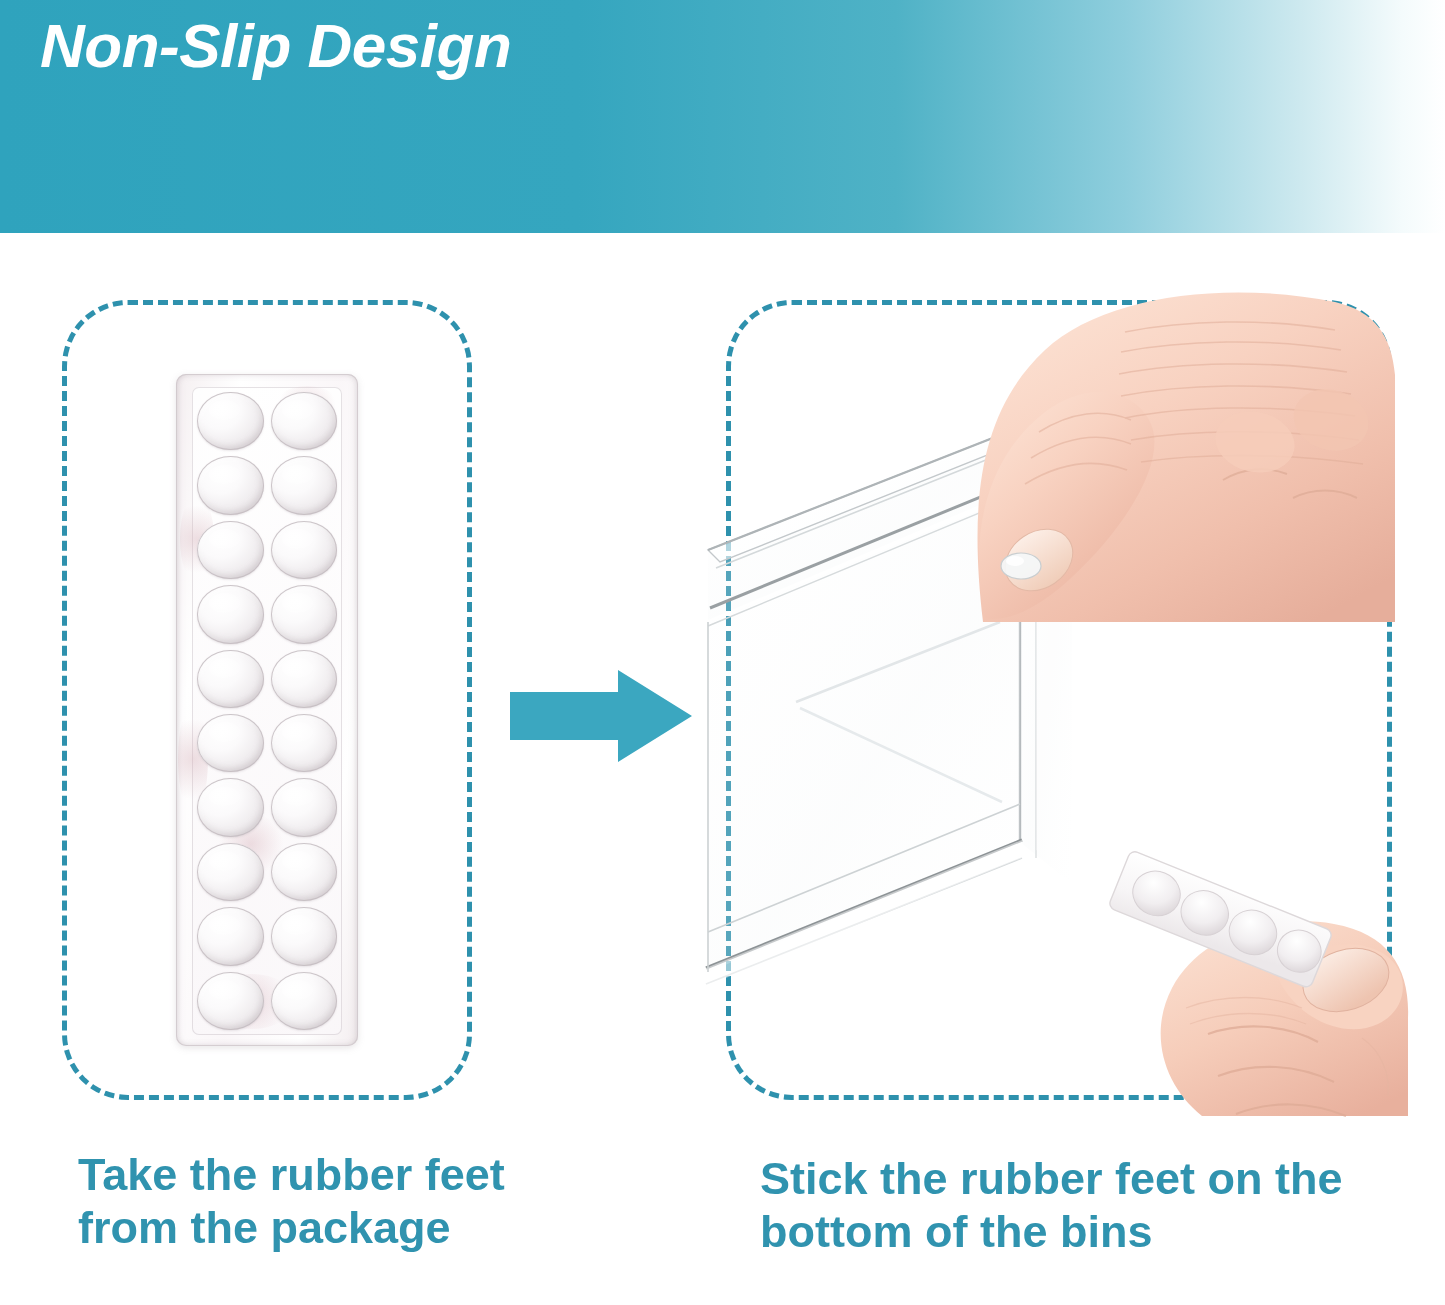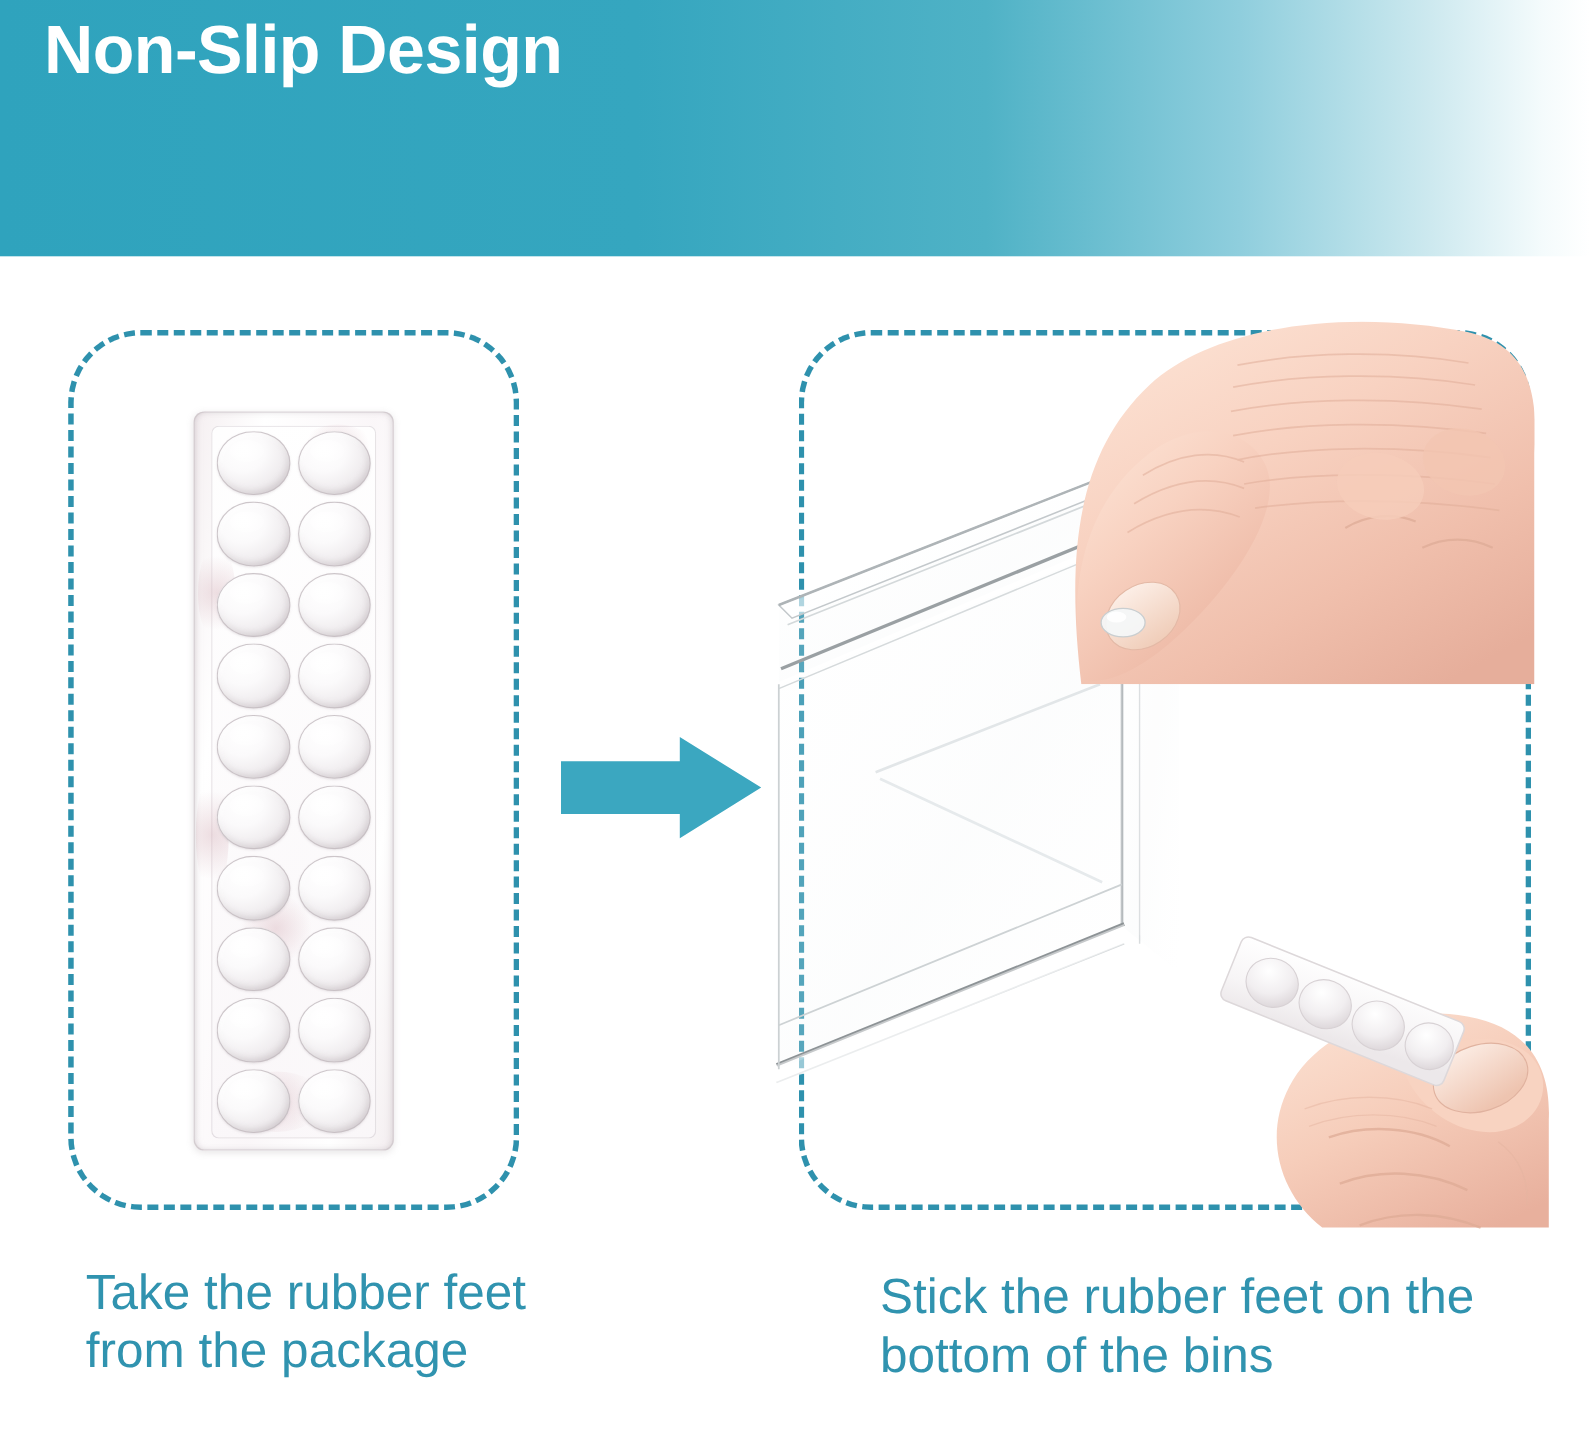--- a/index.html
+++ b/index.html
@@ -31,20 +31,21 @@
   }
   .header-title {
     position: absolute;
     left: 40px; top: 10px;
     font-size: 62px;
     font-weight: bold;
     color: #ffffff;
     letter-spacing: -0.5px;
     white-space: nowrap;
     line-height: 1.15;
+    font-style: italic;
   }
   .header-sub {
     position: absolute;
     left: 44px; top: 104px;
     font-size: 40px;
     font-weight: 400;
     color: #ffffff;
     line-height: 1.38;
     white-space: nowrap;
   }
@@ -143,25 +144,25 @@
   .hand-bottom { position: absolute; left: 1090px; top: 838px; width: 320px; height: 280px; }
 
   
   .mini-strip { position: absolute; left: 1104px; top: 848px; width: 230px; height: 150px; }
 
   
   .caption {
     position: absolute;
     color: #3093af;
     font-size: 45px;
-    font-weight: normal;
+    font-weight: bold;
     line-height: 1.18;
   }
   .caption-left  { left: 78px;  top: 1148px; width: 430px; }
-  .caption-right { left: 760px; top: 1152px; width: 640px; margin-left: 40px; }
+  .caption-right { left: 760px; top: 1152px; width: 640px; }
 </style>
 </head>
 <body>
 
 <div class="header-banner">
   <div class="header-title">Non-Slip Design</div>
   <div class="header-sub">
   </div>
 </div>
 

